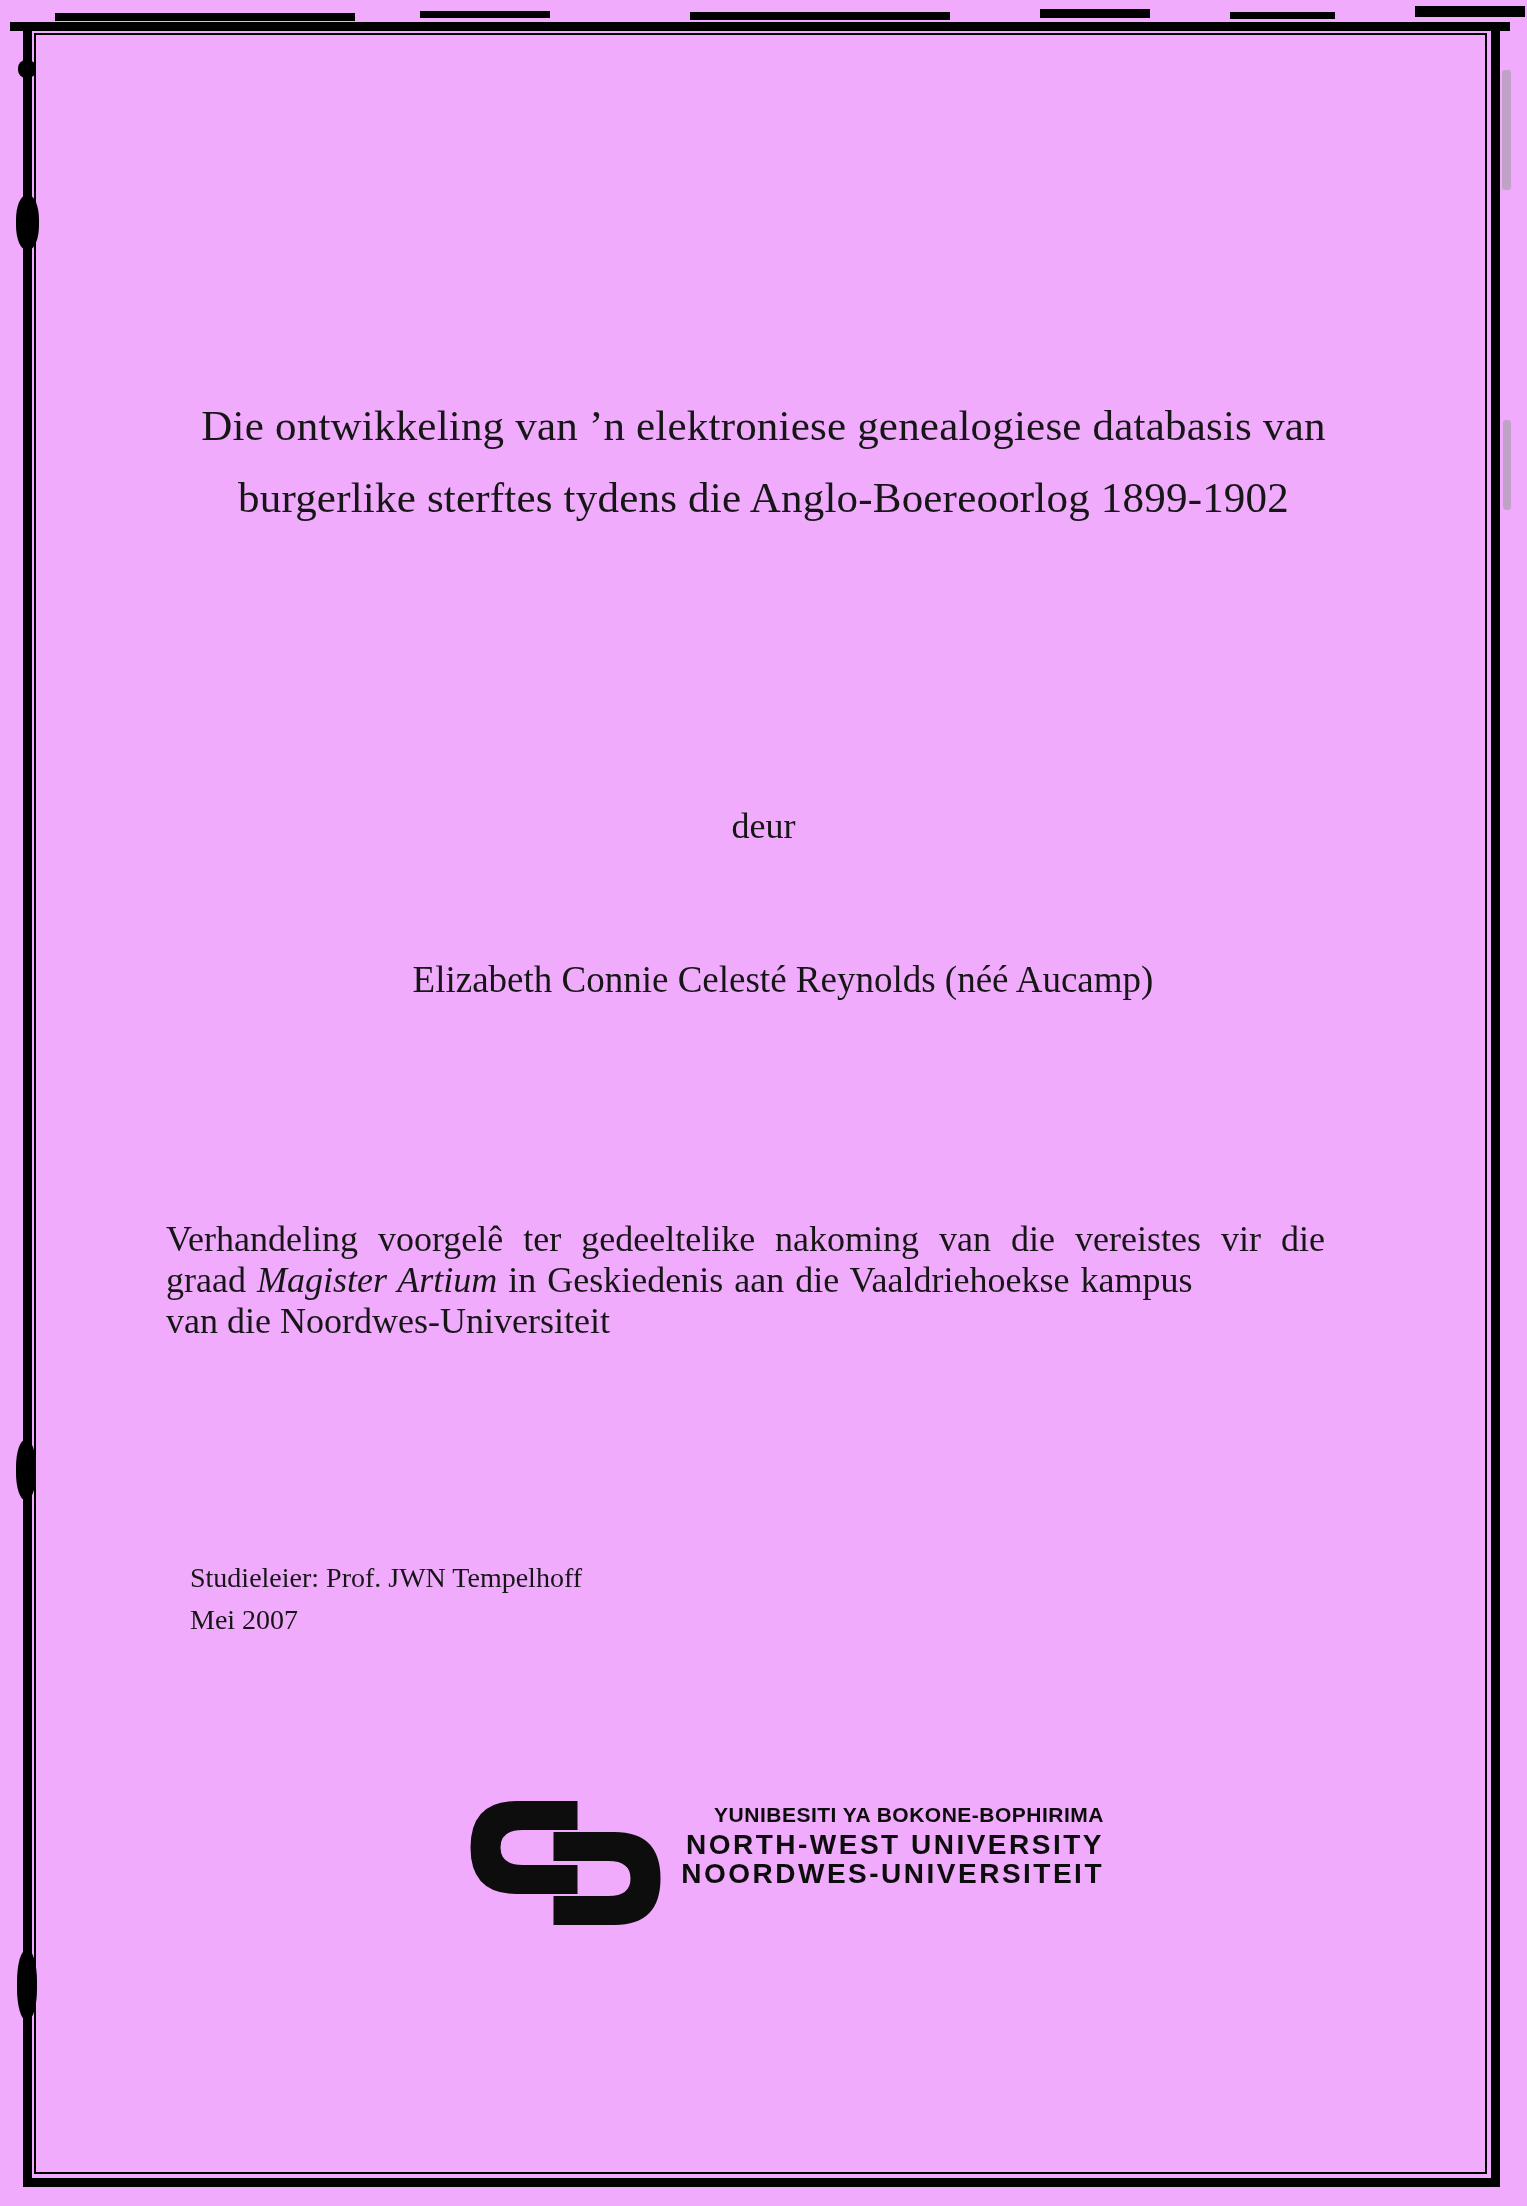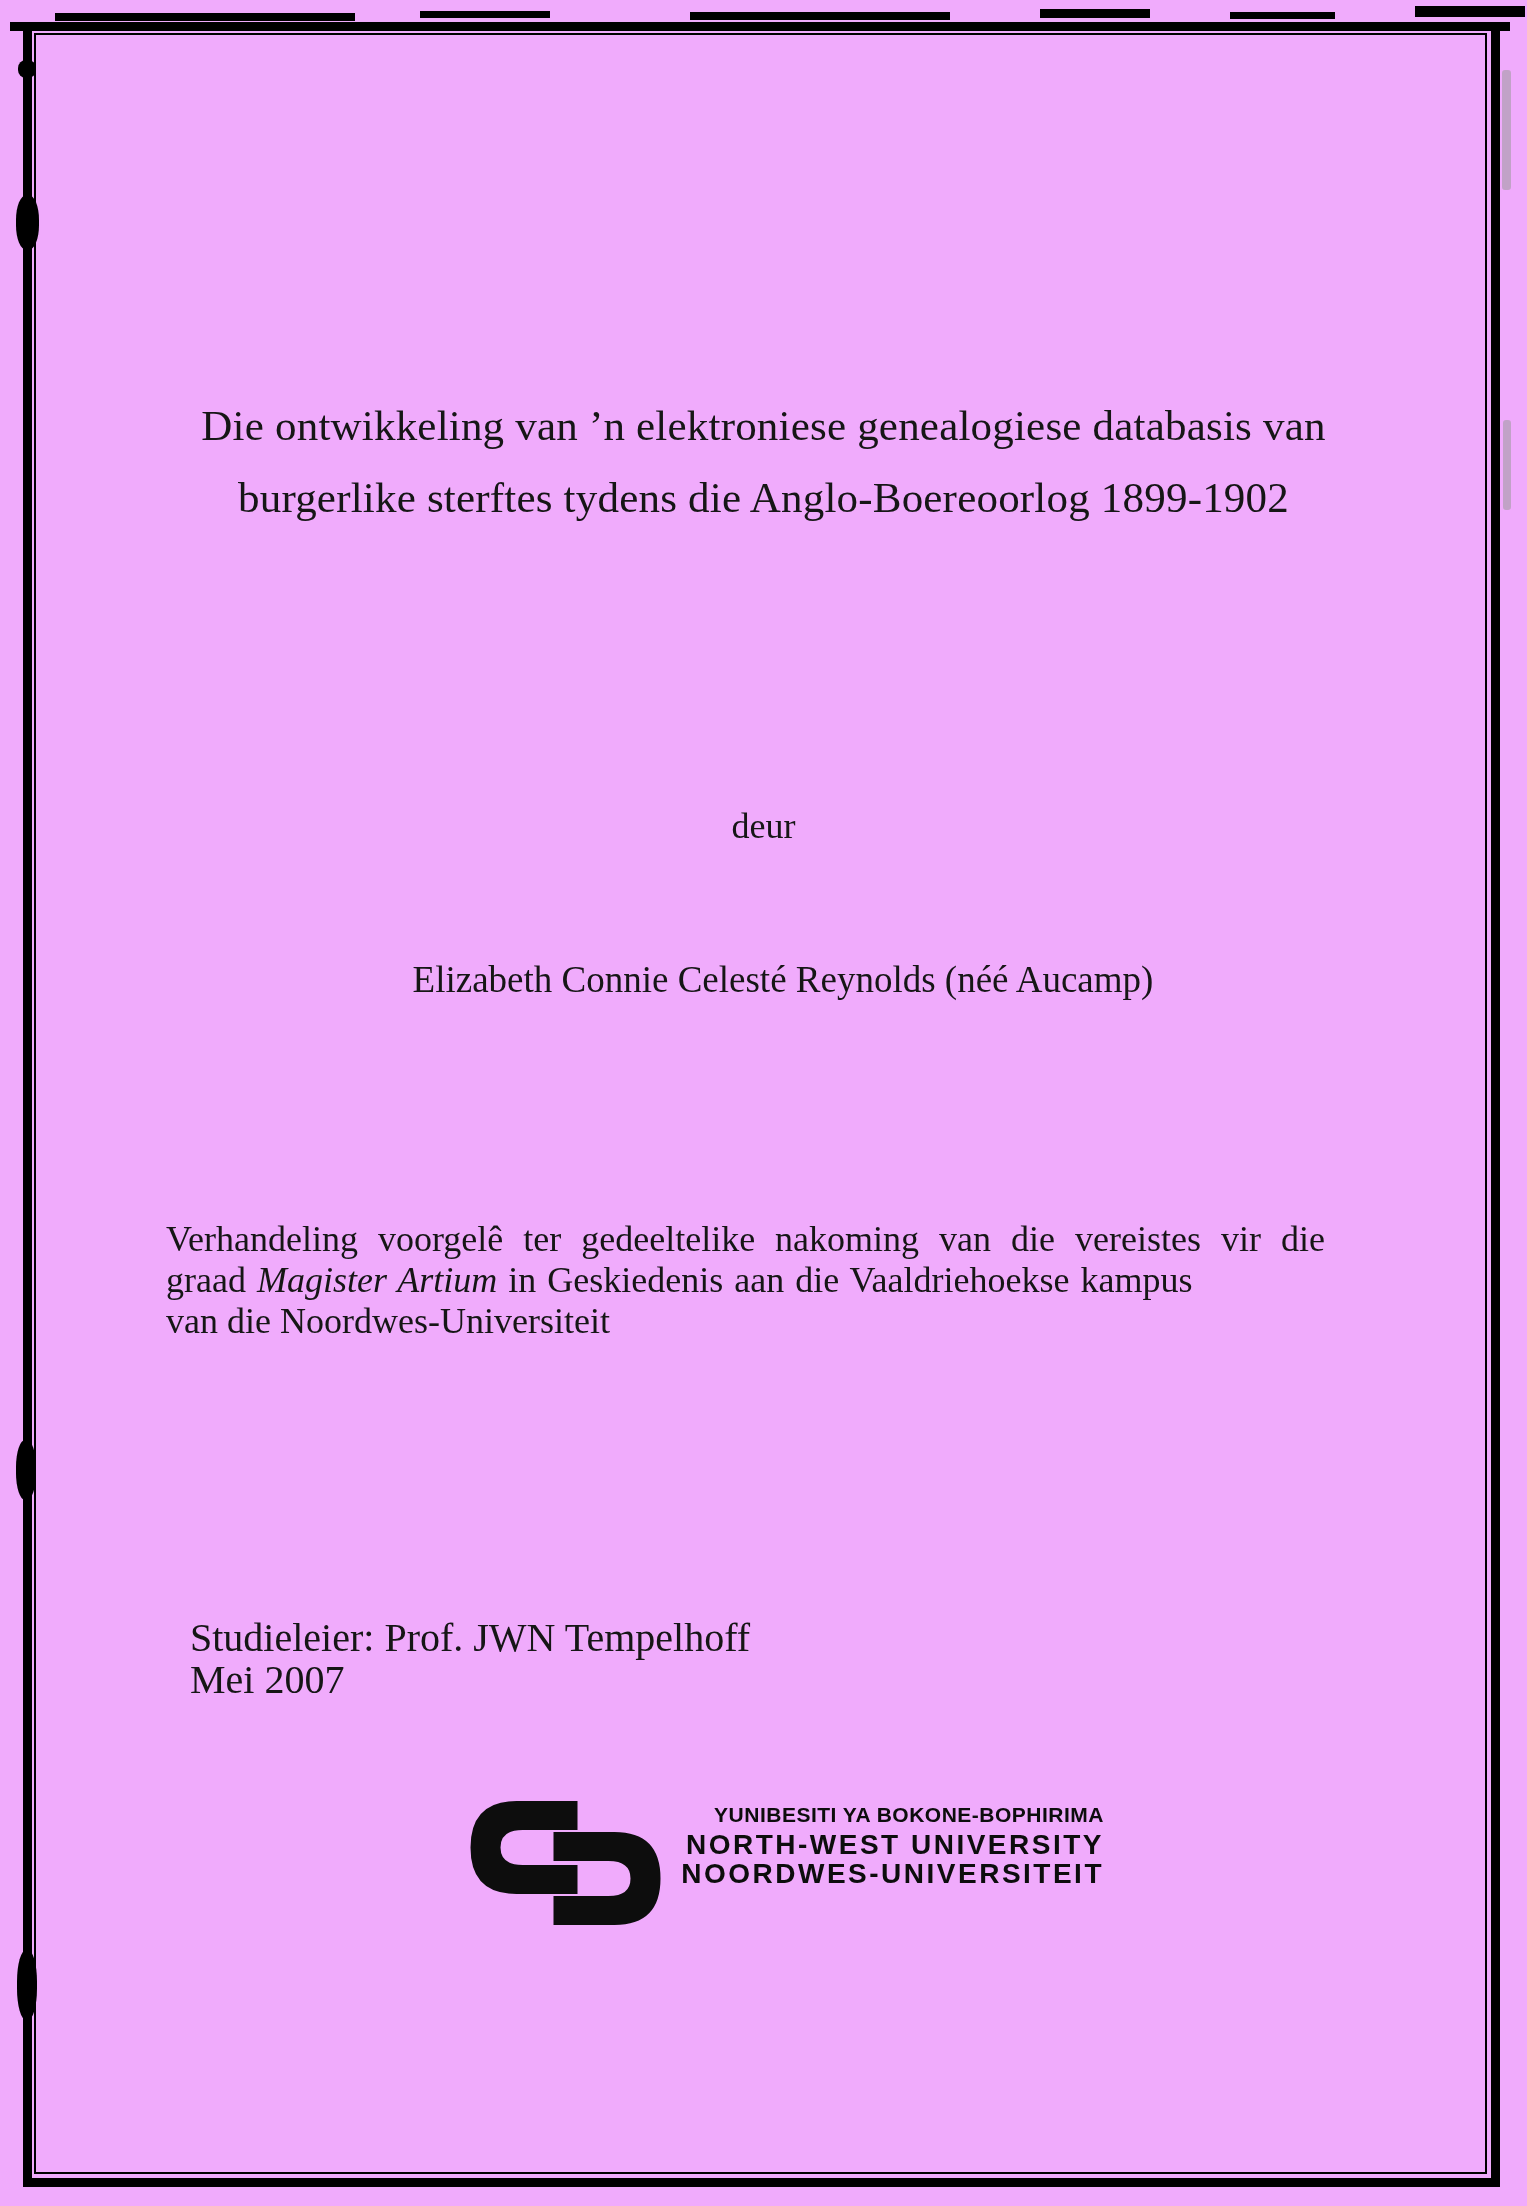--- a/index.html
+++ b/index.html
@@ -40,22 +40,22 @@
     text-align:center;font-size:37px;padding-left:39px;
   }
   .declaration{
     position:absolute;left:166px;top:1219px;width:1159px;
     font-size:36px;line-height:41px;
   }
   .decl-line1{text-align:justify;text-align-last:justify;}
   .decl-line2{word-spacing:2px;}
   .italic{font-style:italic;}
   .supervisor-block{
-    position:absolute;left:190px;top:1617px;
-    font-size:40px;line-height:42px;
+    position:absolute;left:190px;top:1557px;
+    font-size:28px;line-height:42px;
   }
   .logo-mark{position:absolute;left:470px;top:1801px;}
   .logo-text{
     position:absolute;left:583px;top:1799px;width:521px;
     text-align:right;
     font-family:"Liberation Sans","DejaVu Sans",sans-serif;
     font-weight:700;color:#0d0d0d;
     white-space:nowrap;
   }
   .logo-line1{font-size:21px;line-height:31px;letter-spacing:.5px;}

